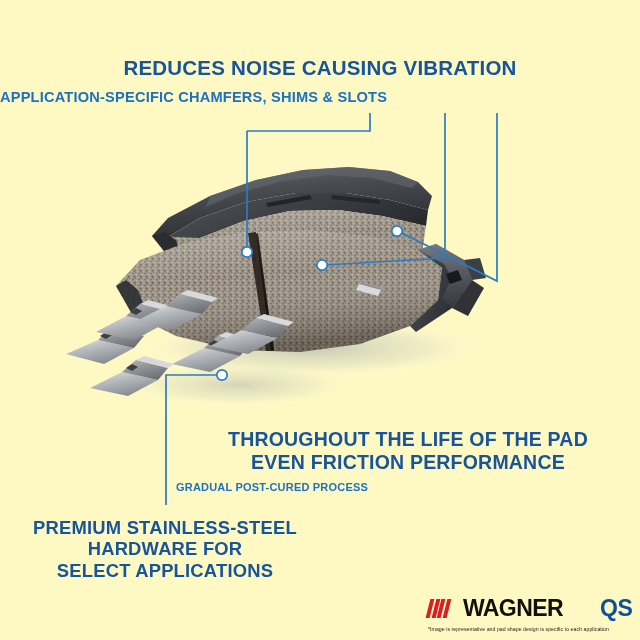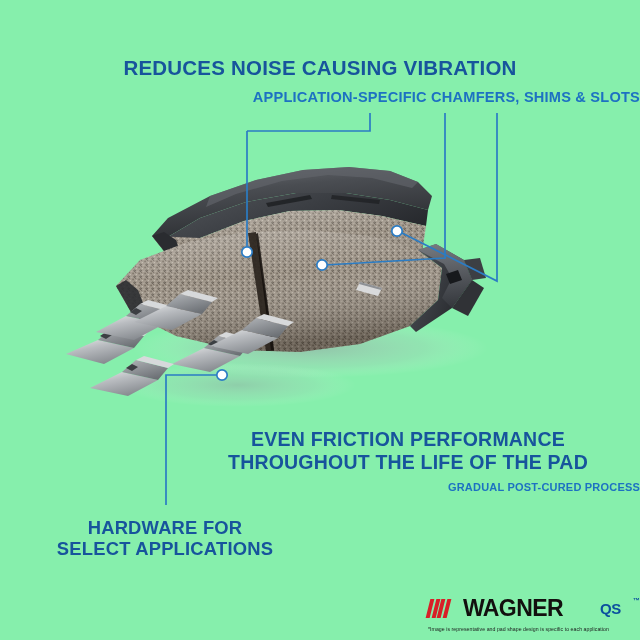--- a/index.html
+++ b/index.html
@@ -7,37 +7,37 @@
     padding: 0;
     background: #ffffff;
   }
   body {
     font-family: "Liberation Sans", sans-serif;
   }
   #stage {
     position: relative;
     width: 640px;
     height: 640px;
-    background: #86efac;
+    background: #fef9c3;
     overflow: hidden;
   }
 
   
   .hl-main {
     position: absolute;
     text-align: center;
     font-weight: bold;
     color: #17549c;
     letter-spacing: 0.2px;
     line-height: 1.16;
     white-space: nowrap;
   }
   .hl-sub {
     position: absolute;
-    text-align: right;
+    text-align: left;
     font-weight: bold;
     color: #1d71c2;
     letter-spacing: 0.2px;
     line-height: 1.16;
     white-space: nowrap;
   }
 
   #t-noise {
     left: 0; top: 56px; width: 640px;
     font-size: 20.5px;
@@ -113,21 +113,21 @@
     line-height: 19px;
   }
   #logo-divider {
     width: 2px;
     height: 21px;
     background: #12100f;
     margin: 0 6px 0 7px;
   }
   #logo-qs {
     font-weight: bold;
-    font-size: 15px;
+    font-size: 23px;
     letter-spacing: -0.3px;
     color: #0b4f9e;
     line-height: 19px;
   }
   #logo-tm {
     font-size: 7px;
     font-weight: bold;
     color: #0b4f9e;
     align-self: flex-start;
     margin-top: 1px;
@@ -309,27 +309,28 @@
       <circle cx="397" cy="231" r="5.2"></circle>
       <circle cx="222" cy="375" r="5.2"></circle>
     </g>
   </svg>
 
   <div class="hl-main" id="t-noise">REDUCES NOISE CAUSING VIBRATION</div>
 
   <div class="hl-sub" id="t-chamfers">APPLICATION-SPECIFIC CHAMFERS, SHIMS &amp; SLOTS</div>
 
   <div class="hl-main" id="t-even">
+    <div>THROUGHOUT THE LIFE OF THE PAD</div>
     <div>EVEN FRICTION PERFORMANCE</div>
-    <div>THROUGHOUT THE LIFE OF THE PAD</div>
   </div>
 
   <div class="hl-sub" id="t-gradual">GRADUAL POST-CURED PROCESS</div>
 
   <div class="hl-main" id="t-premium">
+    <div>PREMIUM STAINLESS-STEEL</div>
     <div>HARDWARE FOR</div>
     <div>SELECT APPLICATIONS</div>
   </div>
 
   <div id="logo-block">
     <div id="logo-row">
       <span id="logo-slashes">
         <i></i>
           <i></i>
           <i></i>

